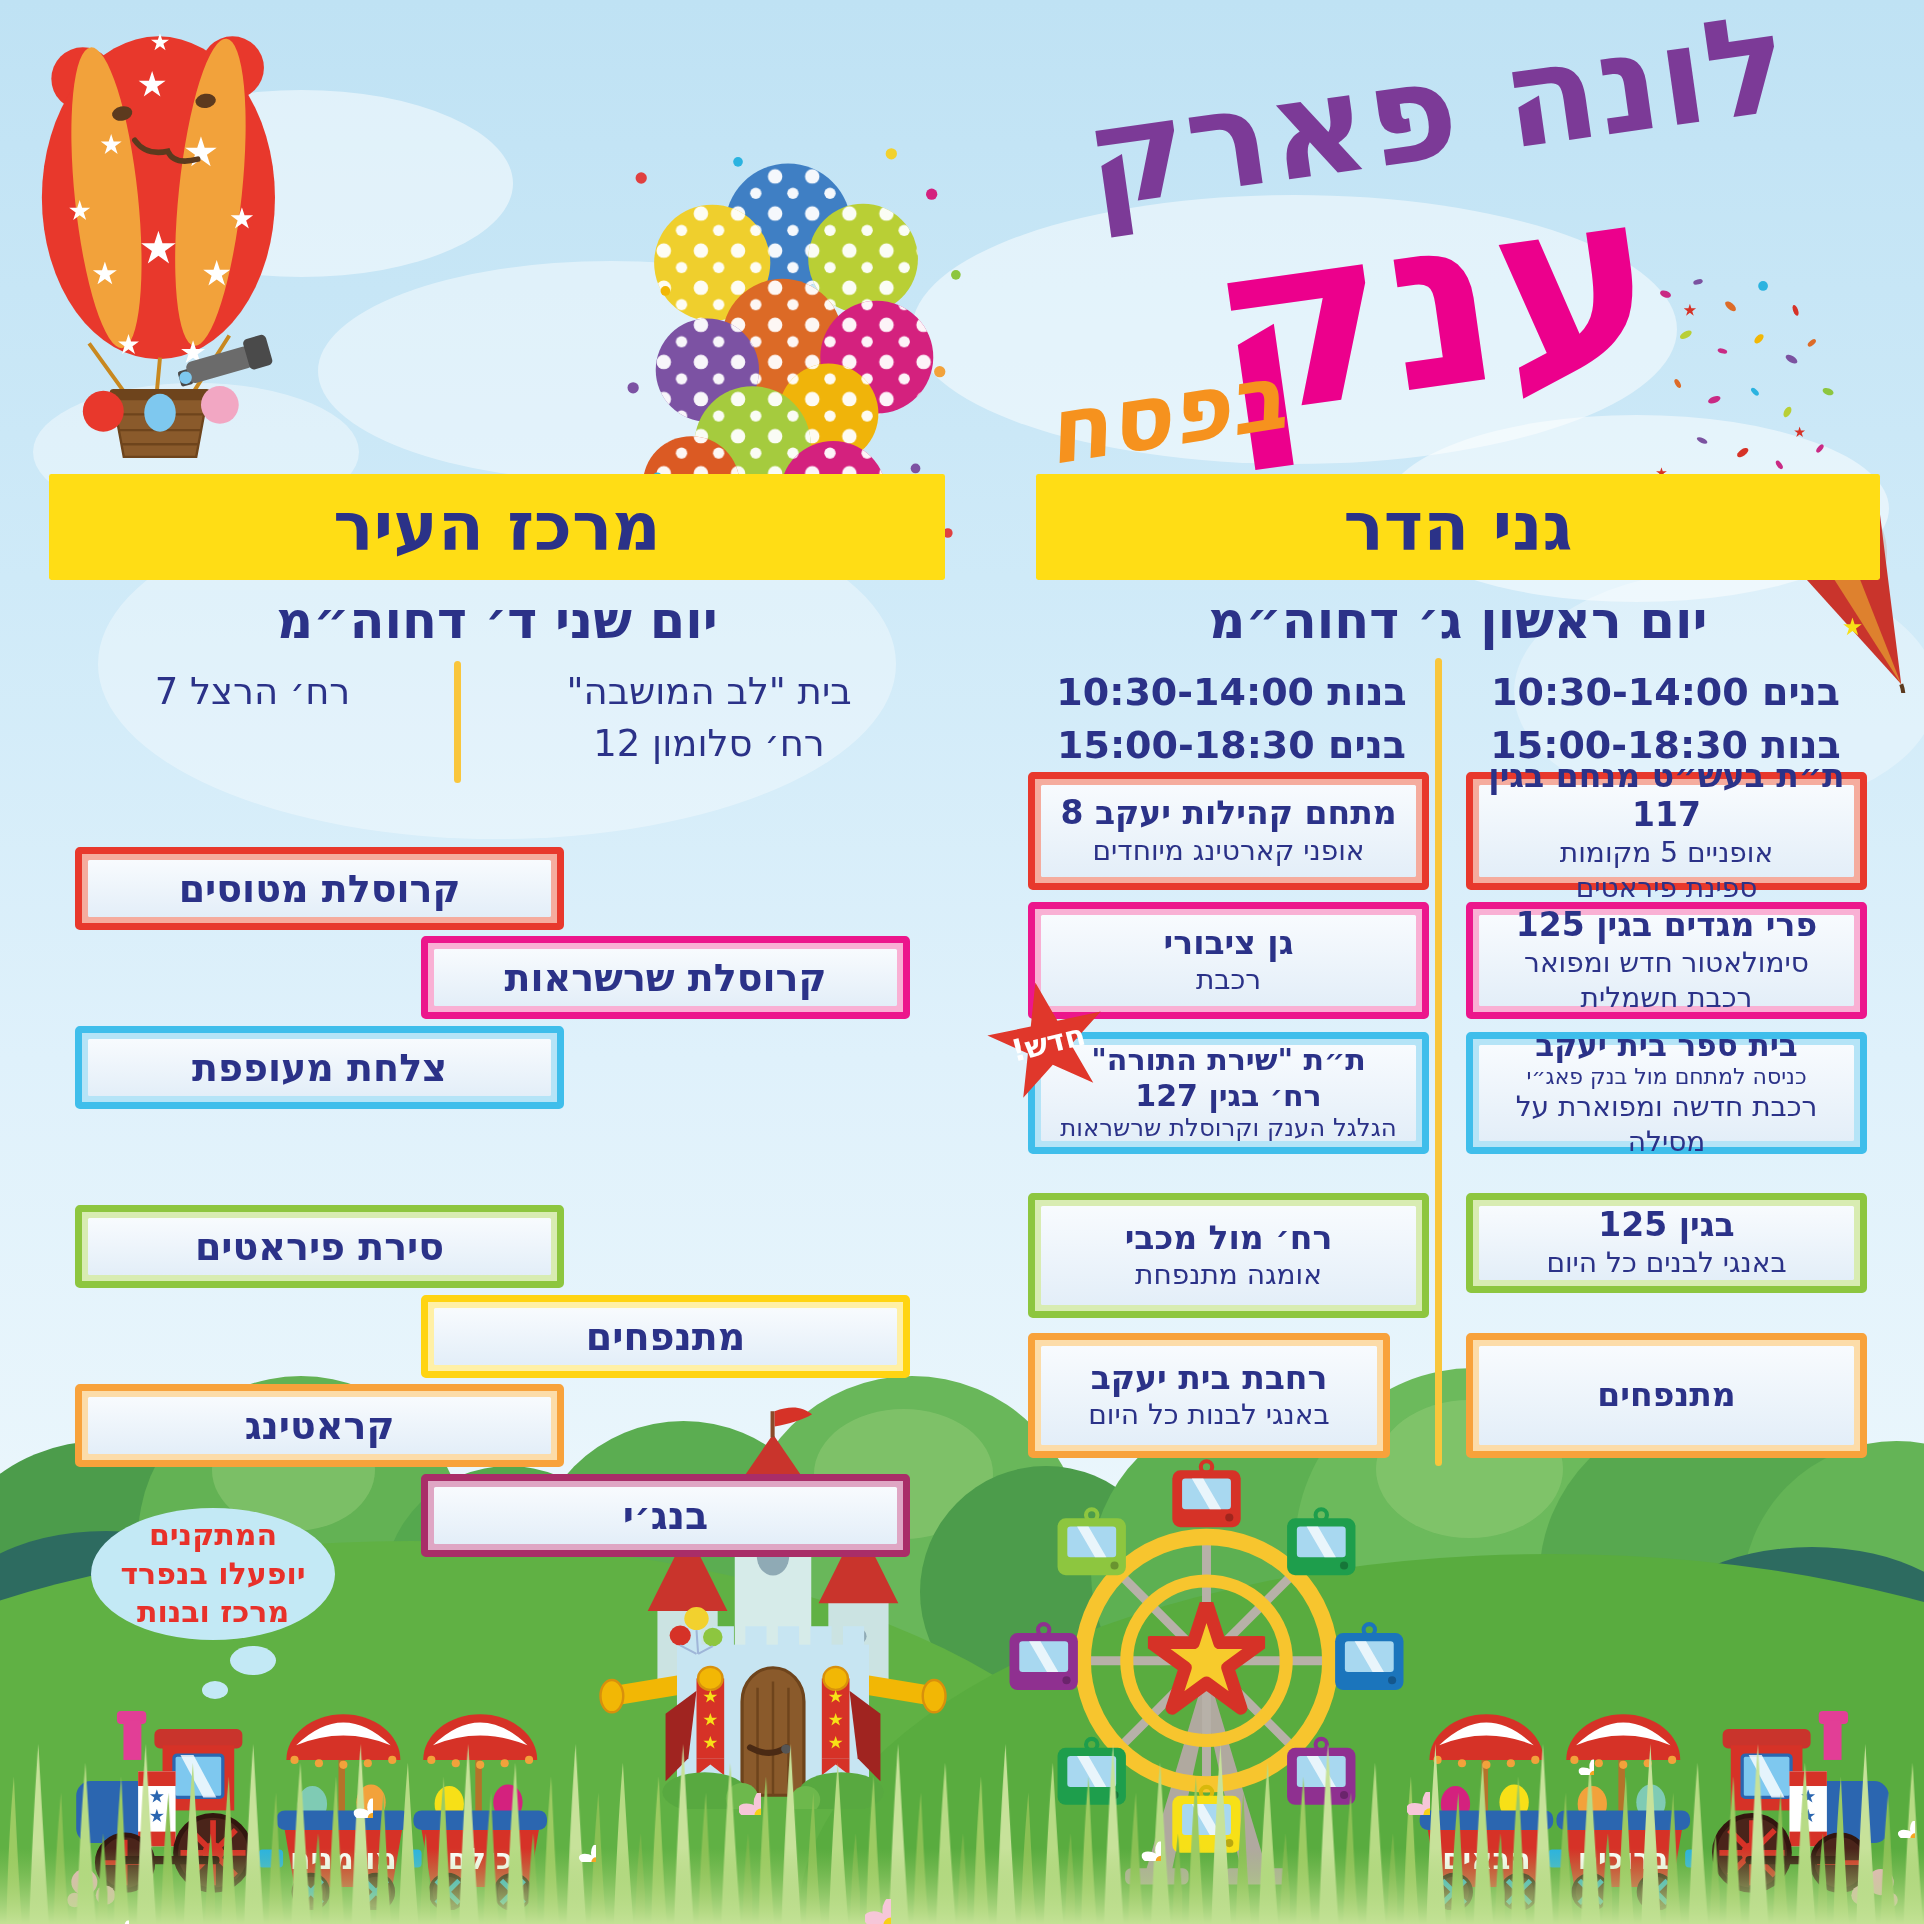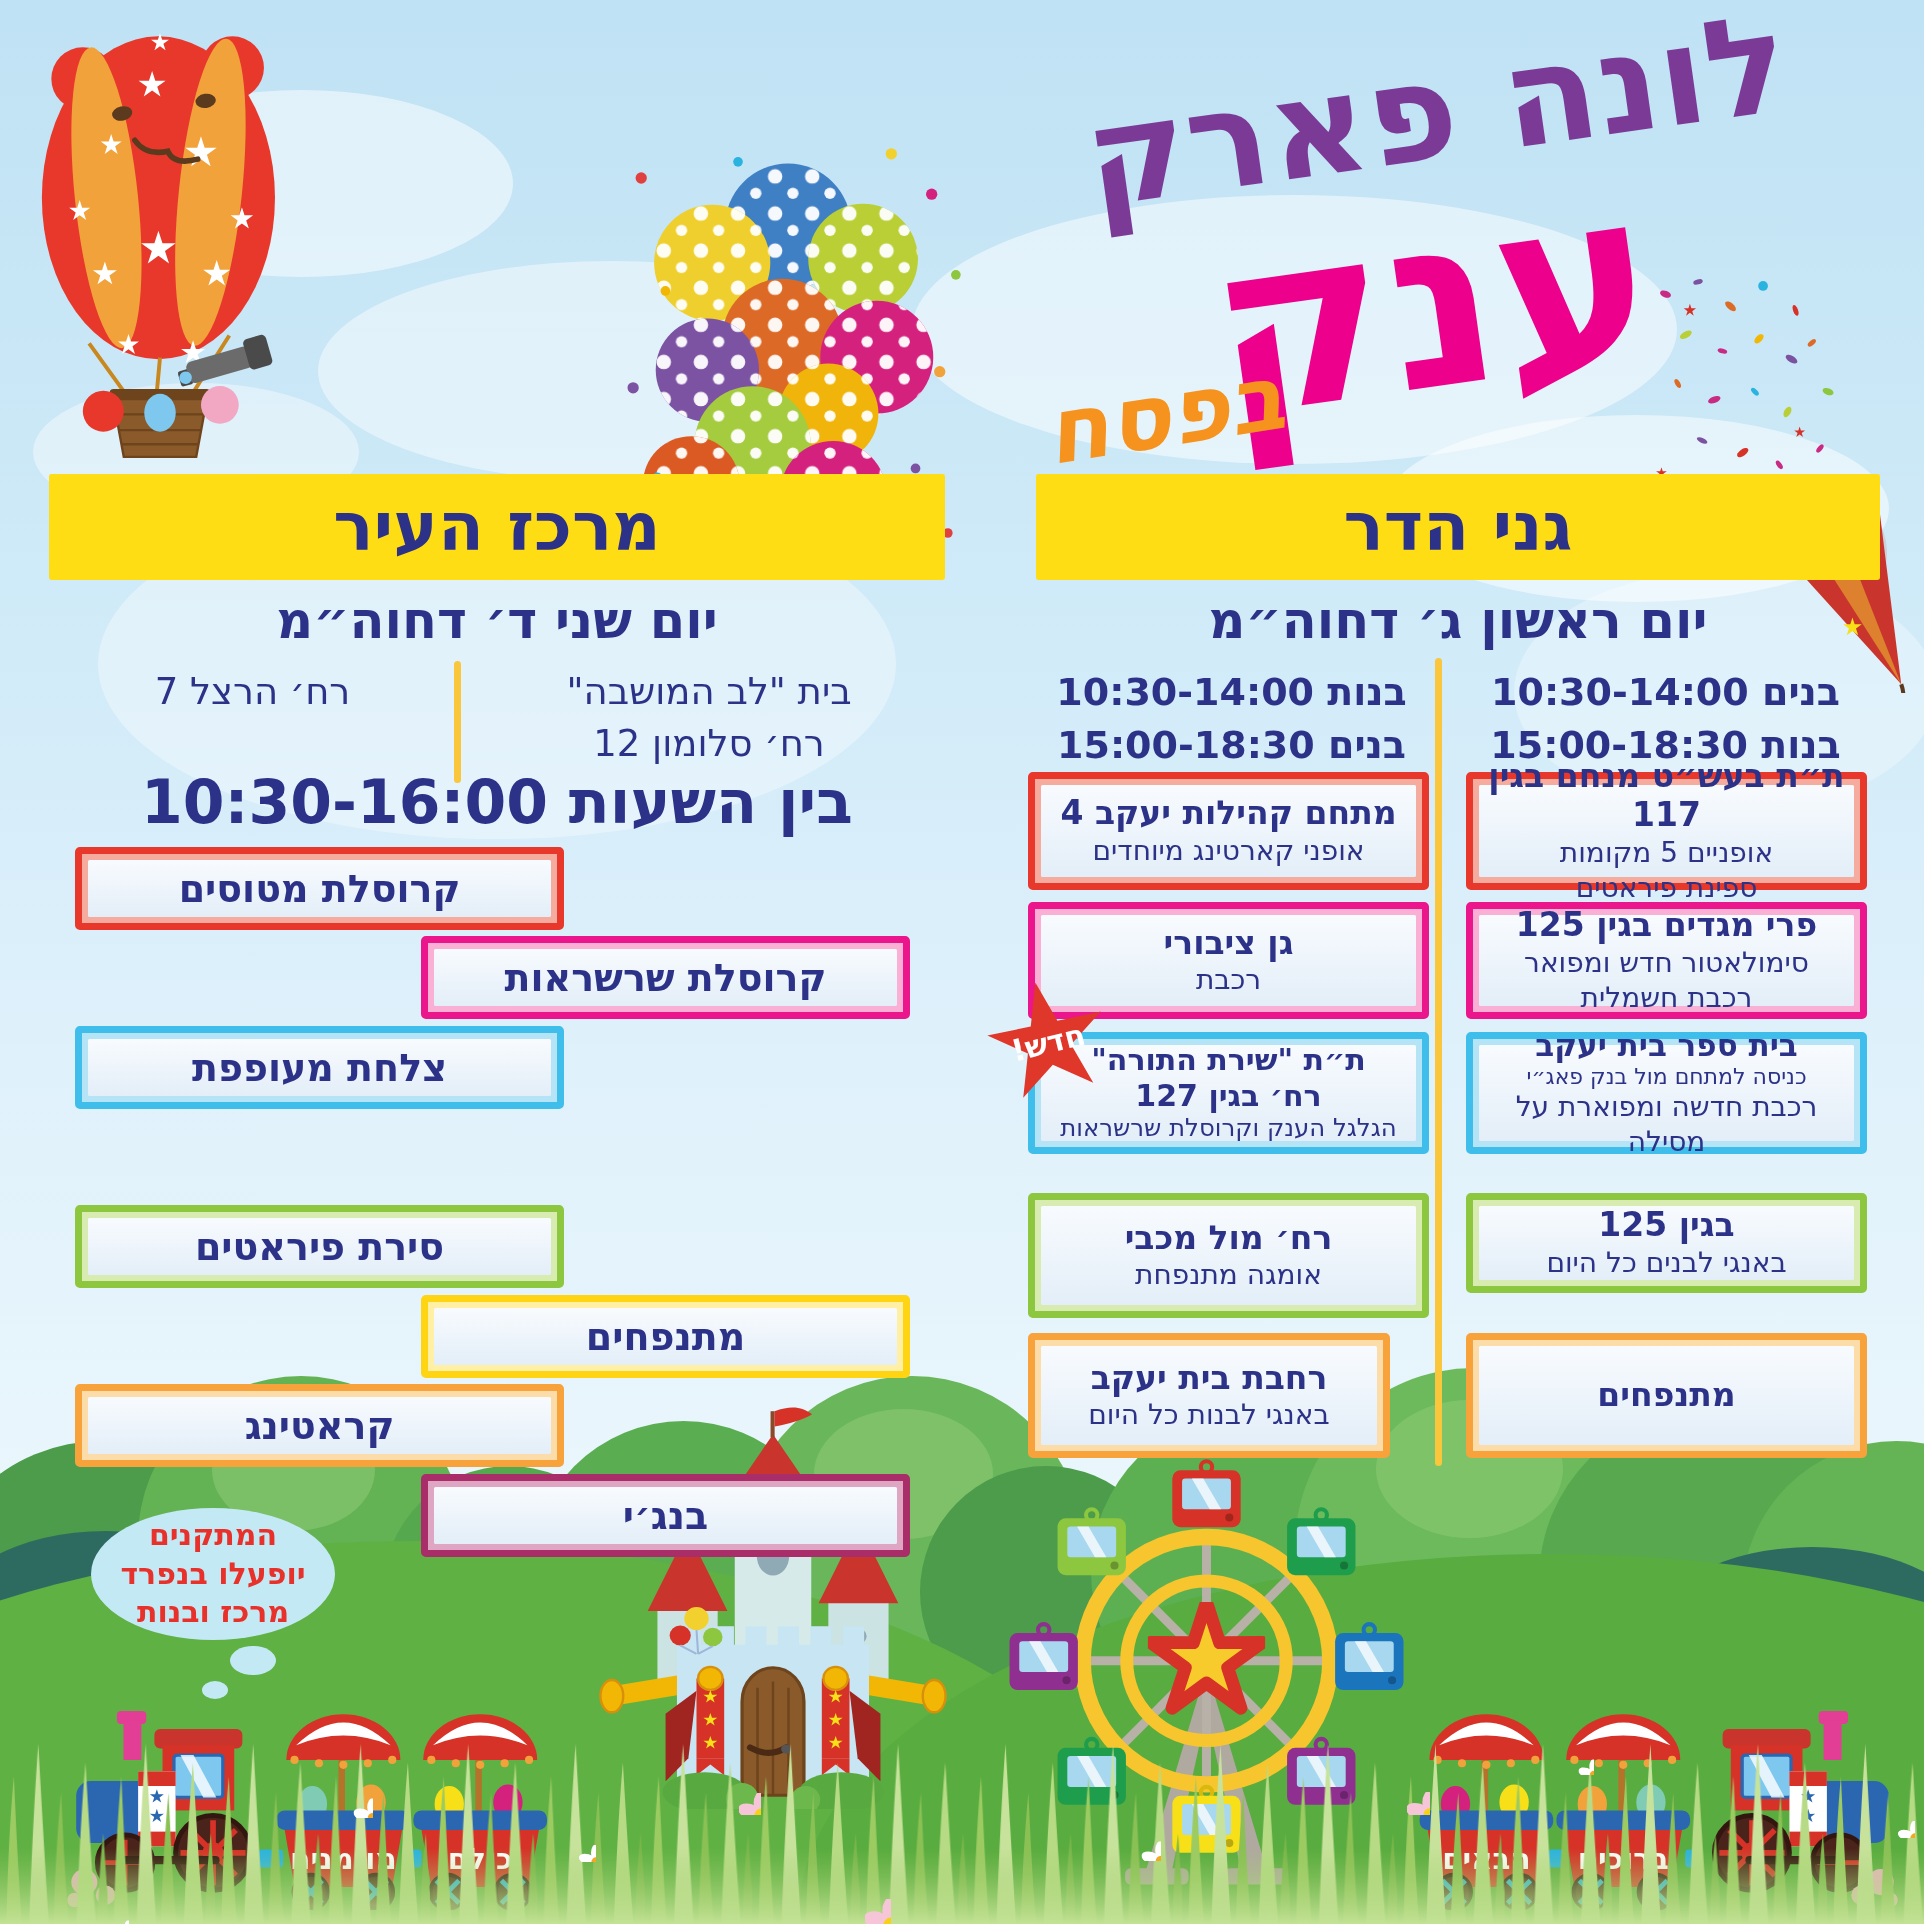--- a/index.html
+++ b/index.html
@@ -592,21 +592,20 @@
 
   <div class="day" style="left:49px;top:591px;width:896px">יום שני ד׳ דחוה״מ</div>
   <div class="addr" style="left:489px;top:666px;width:440px">
     <div>בית "לב המושבה"</div>
     <div>רח׳ סלומון 12</div>
   </div>
   <div class="addr" style="left:65px;top:666px;width:375px">
     <div>רח׳ הרצל 7</div>
   </div>
   <div class="vdiv" style="left:454px;top:661px;height:122px"></div>
-  <div class="hours" style="left:49px;top:767px;width:896px">בין השעות 10:30-16:00</div>
 
   <div class="box c-red" style="left:75px;top:847px;width:489px;height:83px">
       <div class="box-in">
         <div class="ride-label">קרוסלת מטוסים</div>
       </div>
     </div>
   <div class="box c-pink" style="left:421px;top:936px;width:489px;height:83px">
       <div class="box-in">
         <div class="ride-label">קרוסלת שרשראות</div>
       </div>
@@ -676,21 +675,21 @@
   </div>
     </div>
   <div class="box c-orange" style="left:1466px;top:1333px;width:401px;height:125px">
       <div class="box-in">
     <div class="v-title">מתנפחים</div>
   </div>
     </div>
 
   <div class="box c-red" style="left:1028px;top:772px;width:401px;height:118px">
       <div class="box-in">
-    <div class="v-title">מתחם קהילות יעקב 4</div>
+    <div class="v-title">מתחם קהילות יעקב 8</div>
     <div class="v-line">אופני קארטינג מיוחדים</div>
   </div>
     </div>
   <div class="box c-pink" style="left:1028px;top:902px;width:401px;height:117px">
       <div class="box-in">
     <div class="v-title">גן ציבורי</div>
     <div class="v-line">רכבת</div>
   </div>
     </div>
   <div class="box c-cyan" style="left:1028px;top:1032px;width:401px;height:122px">

